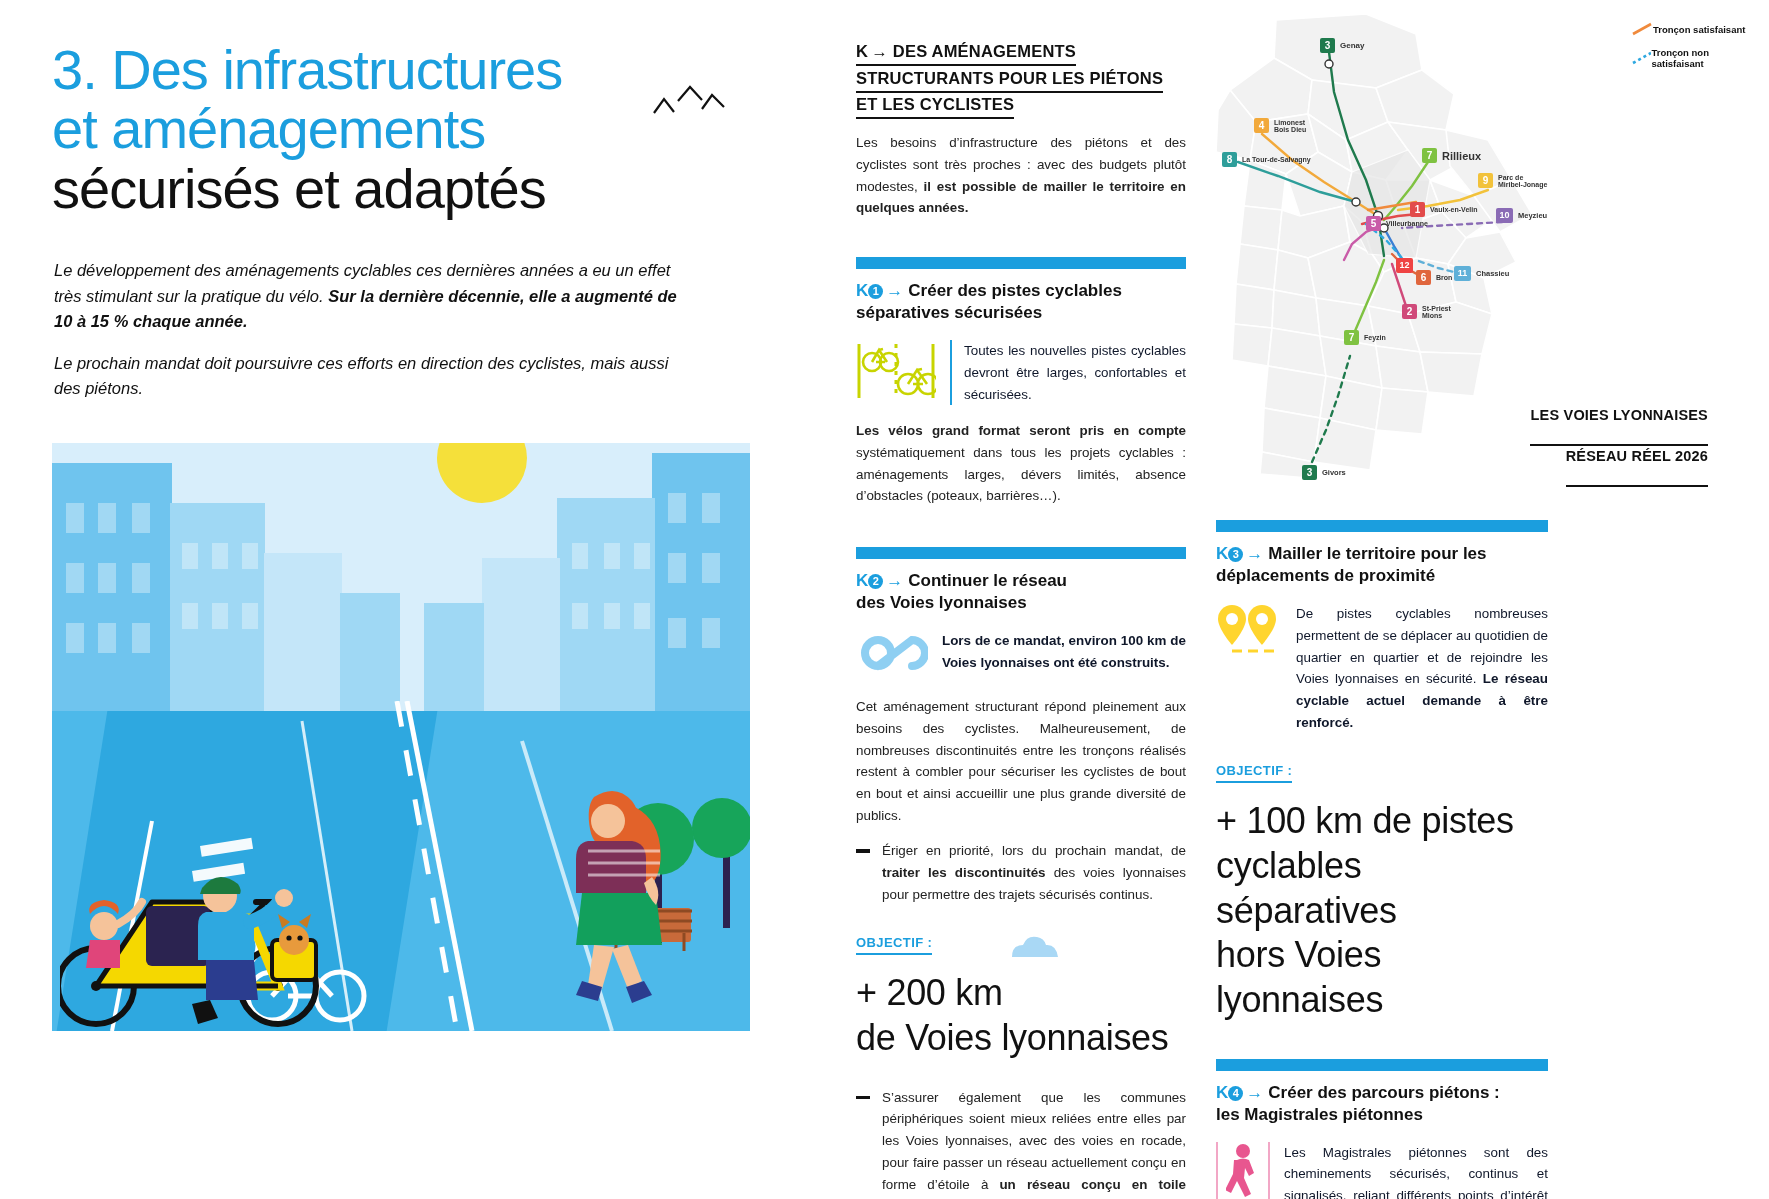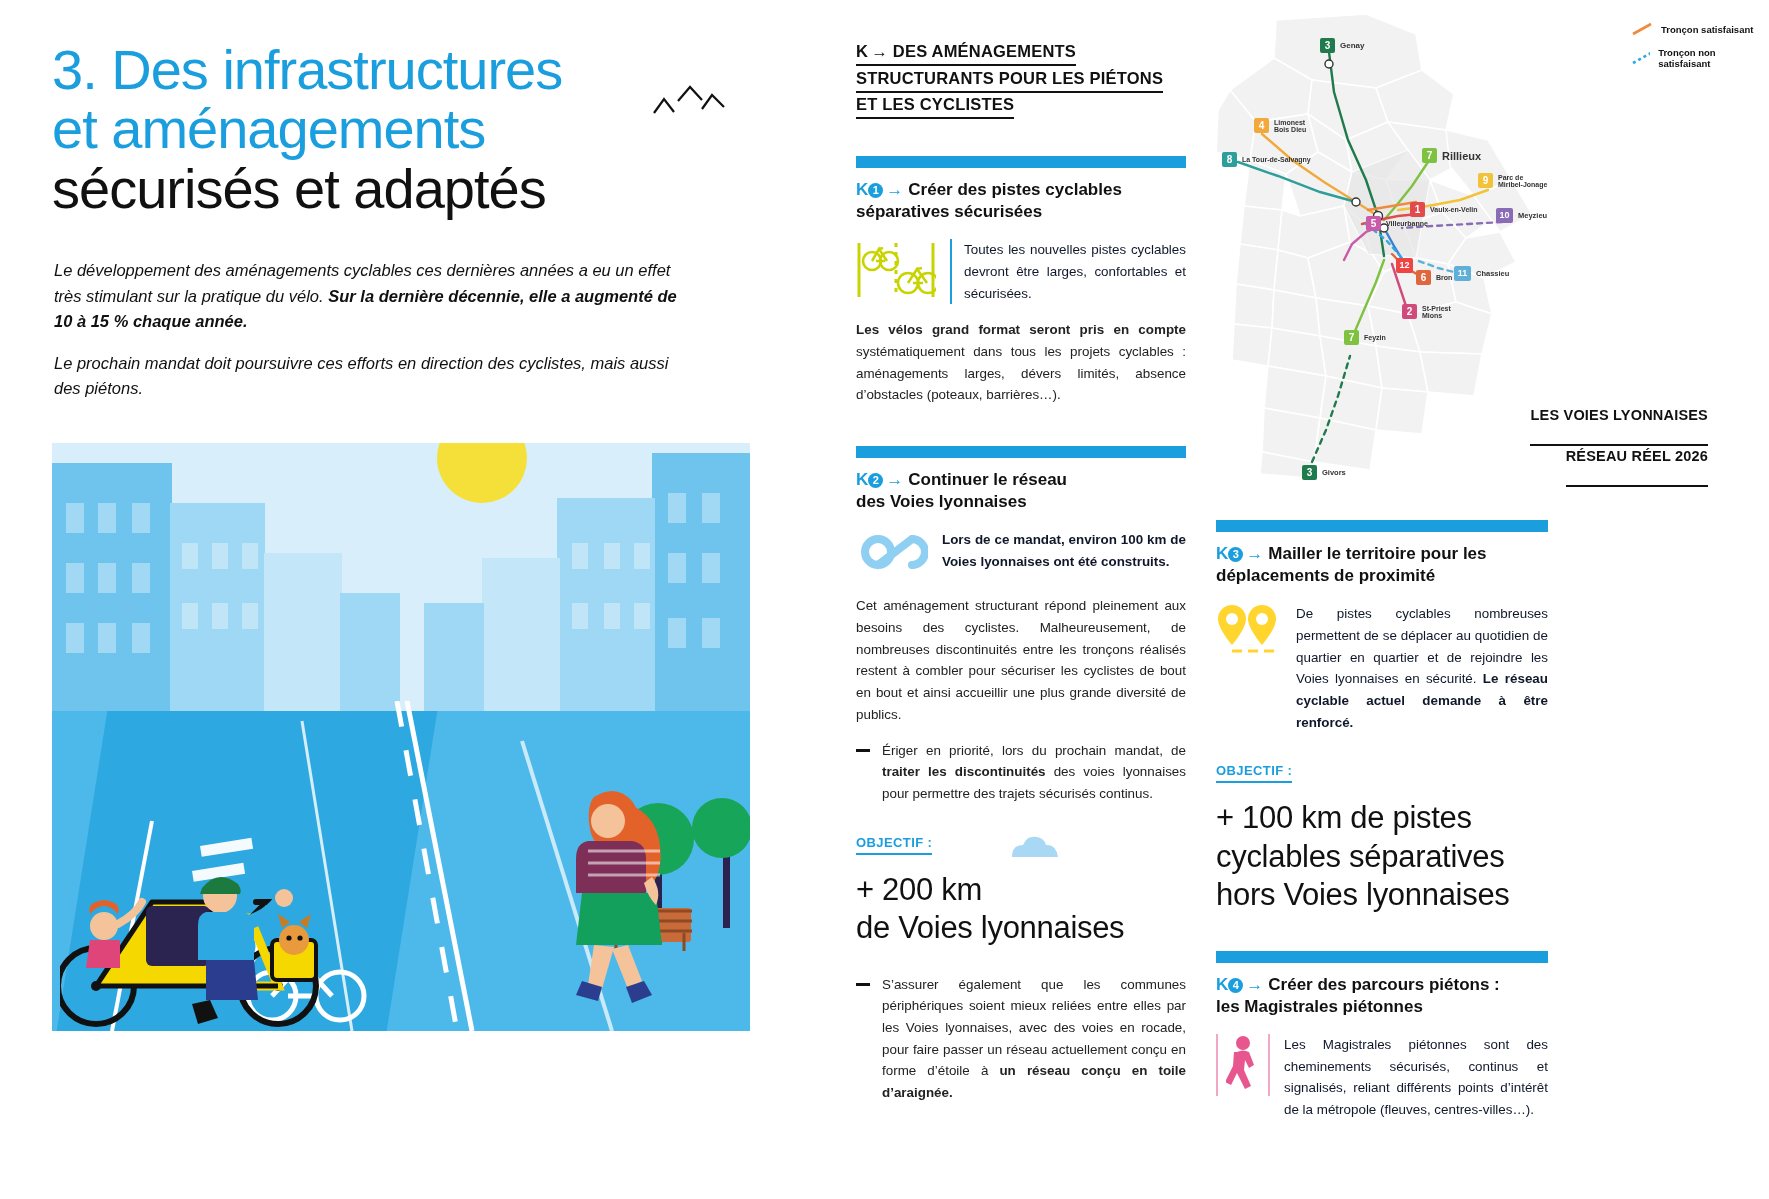--- a/index.html
+++ b/index.html
@@ -61,31 +61,31 @@
   .icon-text { font-size: 13.4px; line-height: 1.62; text-align: justify; color: #0f172a; }
   .icon-text.bold { font-weight: 700; }
 
   .bullet { display: flex; gap: 12px; margin-top: 14px; font-size: 13.4px; line-height: 1.62; color: #222; }
   .bullet .dash { flex: 0 0 14px; height: 3.2px; background: #111; margin-top: 9px; }
   .bullet .btxt { text-align: justify; }
   .bullet b { font-weight: 700; }
 
   .objectif-lbl { margin-top: 30px; font-size: 13px; font-weight: 800; color: #1b9ede;
                   letter-spacing: .4px; display: inline-block; border-bottom: 2px solid #1b9ede; padding-bottom: 3px; }
-  .objectif-val { margin-top: 16px; font-size: 31px; line-height: 1.24; color: #111; font-weight: 300; letter-spacing: -.3px; }
+  .objectif-val { margin-top: 16px; font-size: 36px; line-height: 1.24; color: #111; font-weight: 300; letter-spacing: -.3px; }
   .cloud { position: absolute; width: 58px; height: 24px; }
 
   
   .right-col { position: absolute; left: 1216px; top: 520px; width: 332px; }
 
   
   .map-wrap { position: absolute; left: 1216px; top: 10px; width: 540px; height: 455px; }
   .map-svg { position: absolute; left: 0; top: 0; }
   .legend { position: absolute; left: 415px; top: 12px; font-size: 9.5px; font-weight: 700; color: #111; }
-  .legend-row { display: flex; align-items: center; gap: 8px; margin-bottom: 11px; }
+  .legend-row { display: flex; align-items: center; margin-bottom: 11px; }
   .map-caption { position: absolute; left: 162px; top: 395px; width: 330px; text-align: right;
                  font-size: 14.5px; font-weight: 800; letter-spacing: .2px; line-height: 1.45; color: #111; }
   .map-caption span { border-bottom: 2px solid #111; padding-bottom: 18px; display: inline-block; }
 </style>
 </head>
 <body>
 
 <div class="page">
 
   <div class="left-col">
@@ -245,20 +245,23 @@
   </div>
 
   <div class="mid-col">
 
     <div class="k-head">
       <span class="und"><span class="k-letter">K</span><span class="arrow" style="color:#111">→</span><span>DES AMÉNAGEMENTS</span></span><br>
       <span class="und">STRUCTURANTS POUR LES PIÉTONS</span><br>
       <span class="und">ET LES CYCLISTES</span>
     </div>
 
+    <p class="body-p">
+      <span>Les besoins d’infrastructure des piétons et des cyclistes sont très proches : avec des budgets plutôt modestes, </span><b>il est possible de mailler le territoire en quelques années.</b>
+    </p>
 
     <div style="margin-top:38px;">
       <div class="blue-bar"></div>
       <div class="sub-head">
         <span class="kcode"><span>K</span><span class="num">1</span></span><span class="arrow">→</span><span>Créer des pistes cyclables</span><br>
         <span>séparatives sécurisées</span>
       </div>
       <div class="icon-row">
         <div class="icon-box">
           <svg width="80" height="62" viewBox="0 0 80 62">

